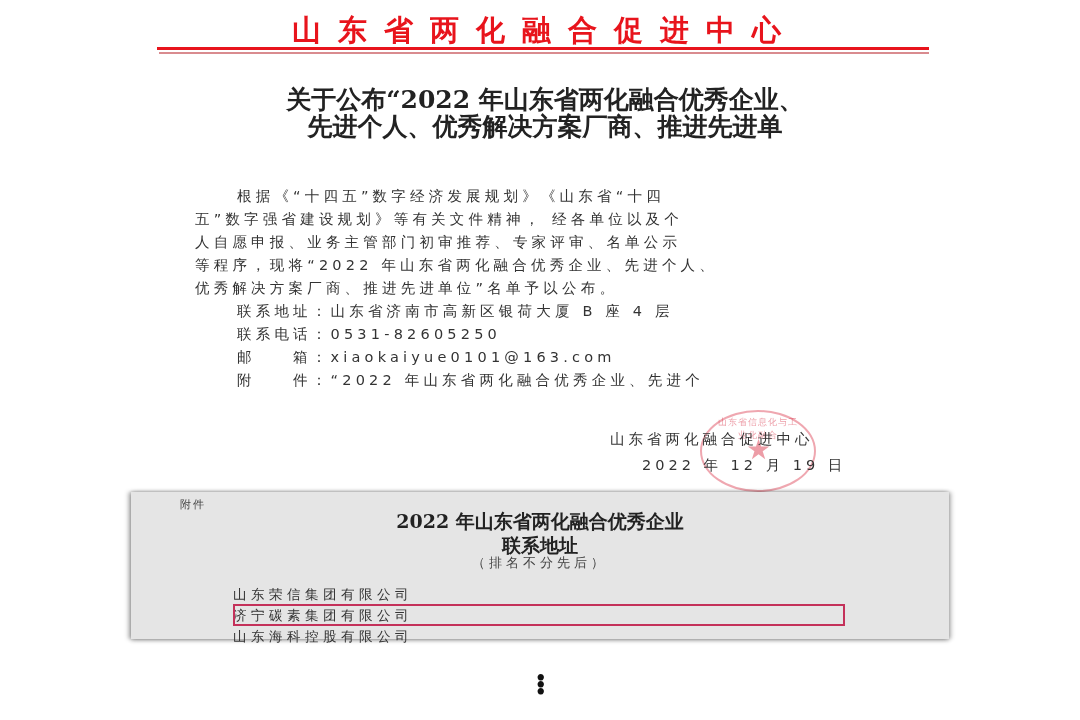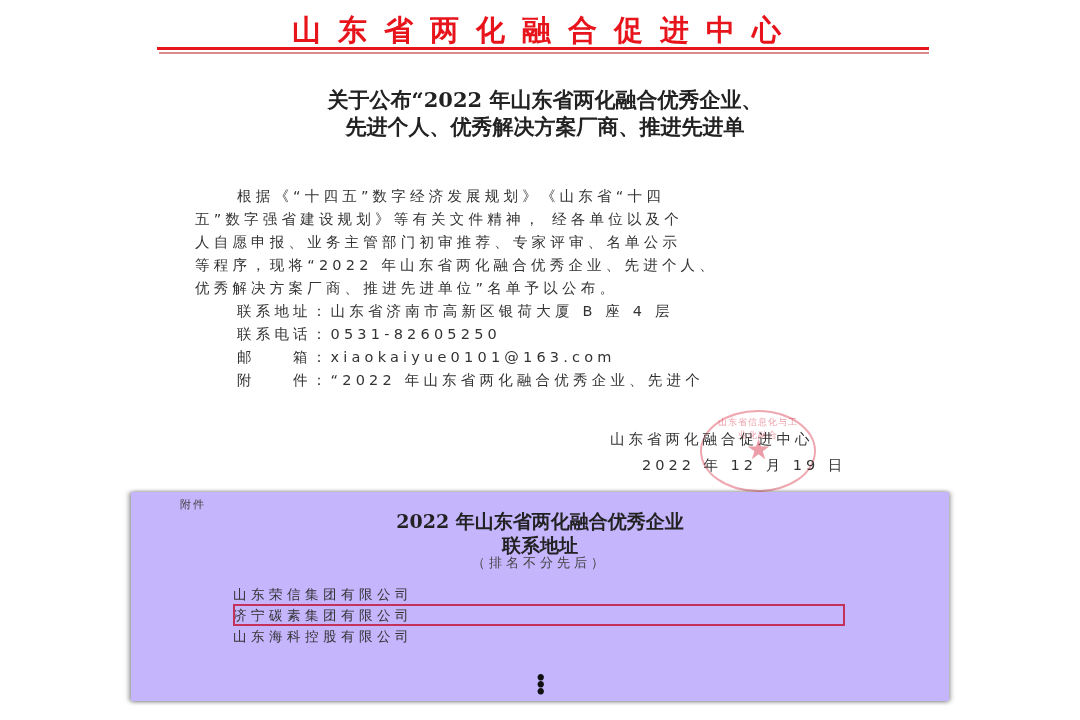--- a/index.html
+++ b/index.html
@@ -10,21 +10,21 @@
   .header-title {
     position:absolute; left:160px; top:12px; width:770px; text-align:center;
     color:#e8141c; font-family:"DejaVu Sans", sans-serif; font-weight:bold;
     font-size:29px; letter-spacing:17px; line-height:36px;
   }
   .header-rule-1 { position:absolute; left:157px; top:47px; width:772px; height:3px; background:#e8141c; }
   .header-rule-2 { position:absolute; left:159px; top:52px; width:770px; height:2px; background:#d98b8f; }
 
   .notice-title {
     position:absolute; left:190px; top:86px; width:710px; text-align:center;
-    font-family:"DejaVu Serif", serif; font-weight:bold; font-size:21px; line-height:27px; color:#222;
+    font-family:"DejaVu Serif", serif; font-weight:bold; font-size:25px; line-height:27px; color:#222;
   }
   .notice-title div { white-space:nowrap; }
 
   .body-text {
     position:absolute; left:195px; top:185px; width:710px;
     font-family:"DejaVu Sans", sans-serif; font-size:14.5px; line-height:23px;
     letter-spacing:4.2px; color:#333;
   }
   .body-text .line { white-space:nowrap; height:23px; }
   .indent { padding-left:42px; }
@@ -42,21 +42,21 @@
   }
   .seal-star {
     position:absolute; left:44px; top:24px; color:rgba(220,60,80,0.5); font-size:28px; line-height:28px;
   }
   .seal-text {
     position:absolute; left:14px; top:4px; width:84px; text-align:center;
     color:rgba(220,60,80,0.5); font-size:9px; letter-spacing:1px; font-family:"DejaVu Sans", sans-serif;
   }
 
   .attachment-card {
-    position:absolute; left:131px; top:492px; width:818px; height:209px; background:#c4b5fd;
+    position:absolute; left:131px; top:492px; width:818px; height:147px; background:#e5e5e5;
     box-shadow: -3px 0 4px rgba(0,0,0,0.25), 3px 0 4px rgba(0,0,0,0.18), 0 2px 4px rgba(0,0,0,0.2), 0 -1px 3px rgba(0,0,0,0.12);
   }
   .att-label {
     position:absolute; left:49px; top:5px; font-family:"DejaVu Sans", sans-serif; font-size:11px; color:#444; letter-spacing:2px;
   }
   .att-title {
     position:absolute; left:0; top:17px; width:818px; text-align:center;
     font-family:"DejaVu Serif", serif; font-weight:bold; font-size:19px; line-height:24px; color:#222;
   }
   .att-subtitle {

